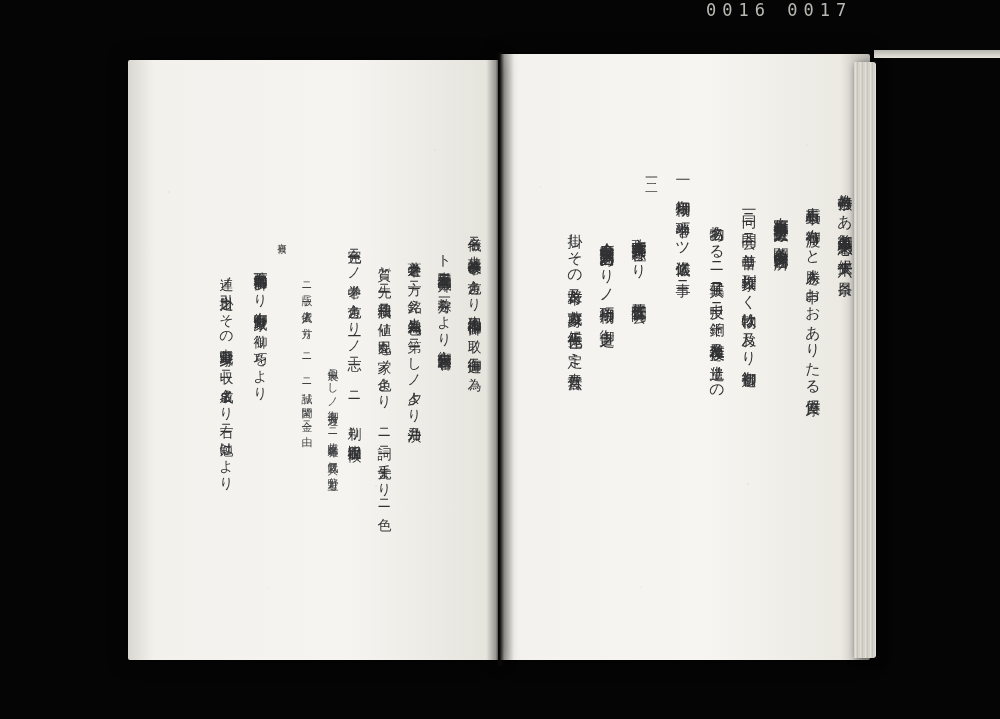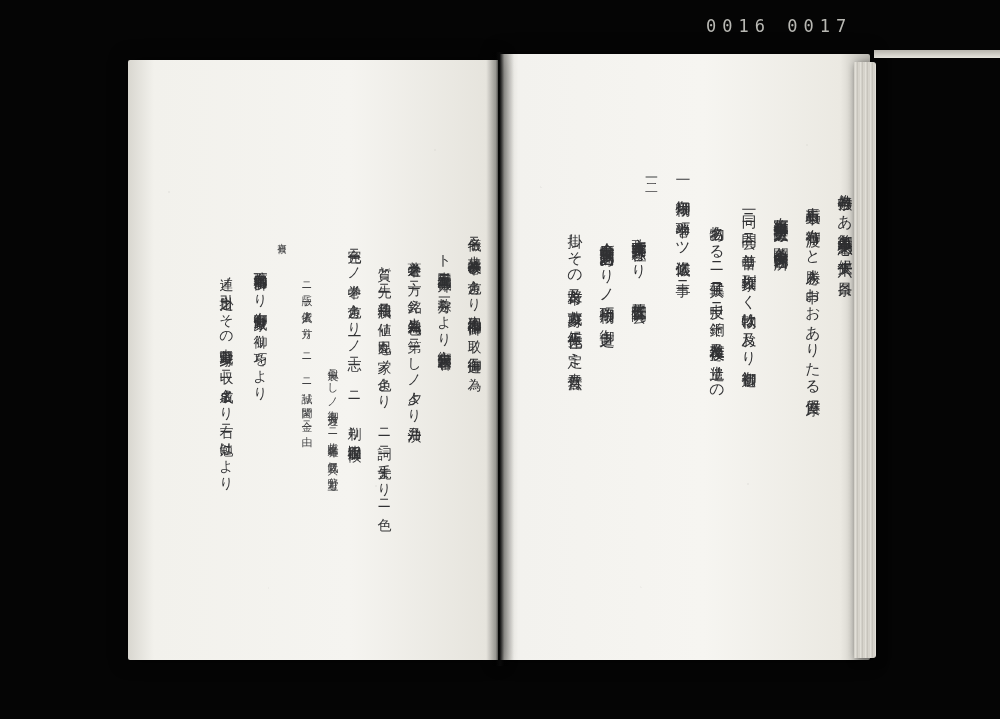--- a/index.html
+++ b/index.html
@@ -16,21 +16,21 @@
   #page {
     position: relative;
     width: 1000px;
     height: 719px;
     background: #050505;
   }
 
   
   .frame-numbers {
     position: absolute;
-    top: 16px;
+    top: 0;
     left: 706px;
     width: 240px;
     height: 22px;
     color: #d8d8d2;
     font-family: "DejaVu Sans Mono", monospace;
     font-size: 17px;
     letter-spacing: 6px;
     white-space: nowrap;
     opacity: .85;
   }

